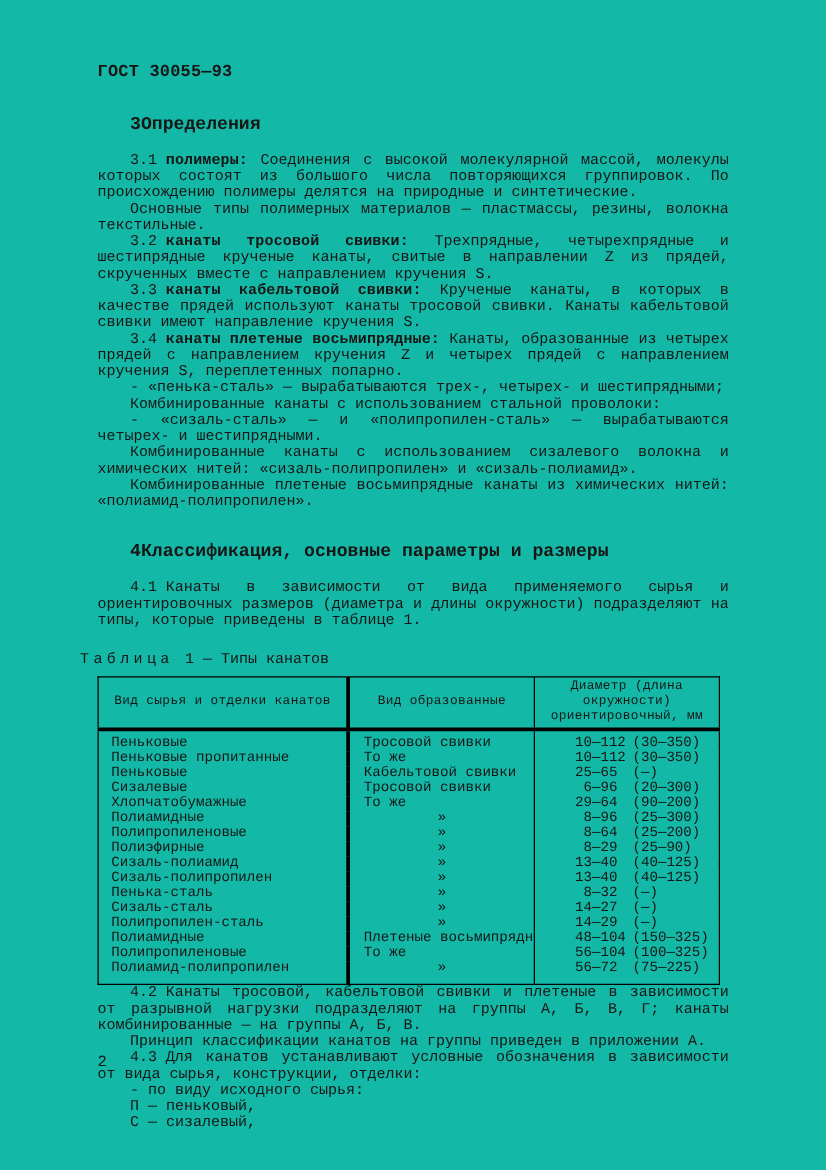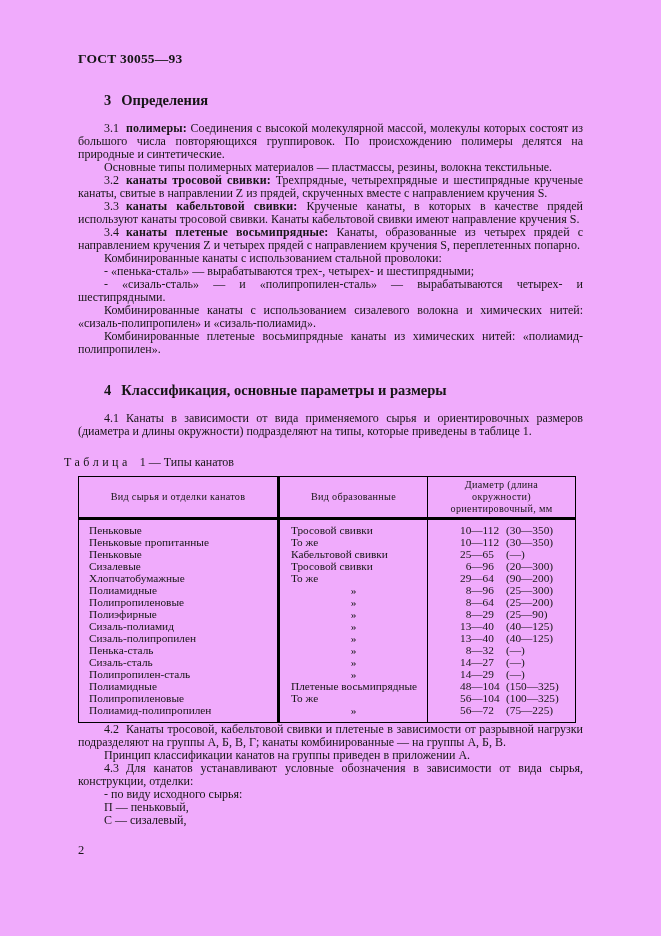--- a/index.html
+++ b/index.html
@@ -1,33 +1,33 @@
 <!DOCTYPE html>
 <html lang="ru"><head>
 <meta charset="utf-8">
 <style>
   html,body { margin:0; padding:0; background:#ffffff; }
   .page {
     position:relative;
     width:661px; height:936px;
     box-sizing:border-box;
-    background:#f0abfc;
+    background:#14b8a6;
     color:#161616;
-    font-family:Liberation Serif, serif;
+    font-family:Liberation Mono, monospace;
     padding:52px 78px 0 78px;
     overflow:hidden;
   }
   .doc-code { font-size:13.5px; font-weight:bold; line-height:14px; letter-spacing:0.2px; }
 
   h2.sec {
     font-size:14.5px; font-weight:bold;
     margin:26px 0 14px 26px;
     line-height:16px;
   }
-  h2.sec .ht { margin-left:10px; }
+  h2.sec .ht { }
 
   p.body {
     margin:0;
     font-size:12px; line-height:13px;
     text-align:justify;
     text-indent:26px;
   }
   p.body .pnum { margin-right:7px; }
   p.body b { letter-spacing:0.1px;margin-top:36px; }
 
@@ -89,22 +89,22 @@
 
   <div class="doc-code">ГОСТ 30055—93</div>
 
   <h2 class="sec"><span>3</span><span class="ht">Определения</span></h2>
 
   <p class="body"><span class="pnum">3.1</span><b>полимеры:</b> <span>Соединения с высокой молекулярной массой, молекулы которых состоят из большого числа повторяющихся группировок. По происхождению полимеры делятся на природные и синтетические.</span></p>
   <p class="body">Основные типы полимерных материалов — пластмассы, резины, волокна текстильные.</p>
   <p class="body"><span class="pnum">3.2</span><b>канаты тросовой свивки:</b> <span>Трехпрядные, четырехпрядные и шестипрядные крученые канаты, свитые в направлении Z из прядей, скрученных вместе с направлением кручения S.</span></p>
   <p class="body"><span class="pnum">3.3</span><b>канаты кабельтовой свивки:</b> <span>Крученые канаты, в которых в качестве прядей используют канаты тросовой свивки. Канаты кабельтовой свивки имеют направление кручения S.</span></p>
   <p class="body"><span class="pnum">3.4</span><b>канаты плетеные восьмипрядные:</b> <span>Канаты, образованные из четырех прядей с направлением кручения Z и четырех прядей с направлением кручения S, переплетенных попарно.</span></p>
+  <p class="body">- «пенька-сталь» — вырабатываются трех-, четырех- и шестипрядными;</p>
   <p class="body">Комбинированные канаты с использованием стальной проволоки:</p>
-  <p class="body">- «пенька-сталь» — вырабатываются трех-, четырех- и шестипрядными;</p>
   <p class="body">- «сизаль-сталь» — и «полипропилен-сталь» — вырабатываются четырех- и шестипрядными.</p>
   <p class="body">Комбинированные канаты с использованием сизалевого волокна и химических нитей: «сизаль-полипропилен» и «сизаль-полиамид».</p>
   <p class="body">Комбинированные плетеные восьмипрядные канаты из химических нитей: «полиамид-полипропилен».</p>
 
   <h2 class="sec"><span>4</span><span class="ht">Классификация, основные параметры и размеры</span></h2>
 
   <p class="body"><span class="pnum">4.1</span><span>Канаты в зависимости от вида применяемого сырья и ориентировочных размеров (диаметра и длины окружности) подразделяют на типы, которые приведены в таблице 1.</span></p>
 
   <div class="tcaption"><span class="tword">Таблица</span><span class="trest">1 — Типы канатов</span></div>
 

